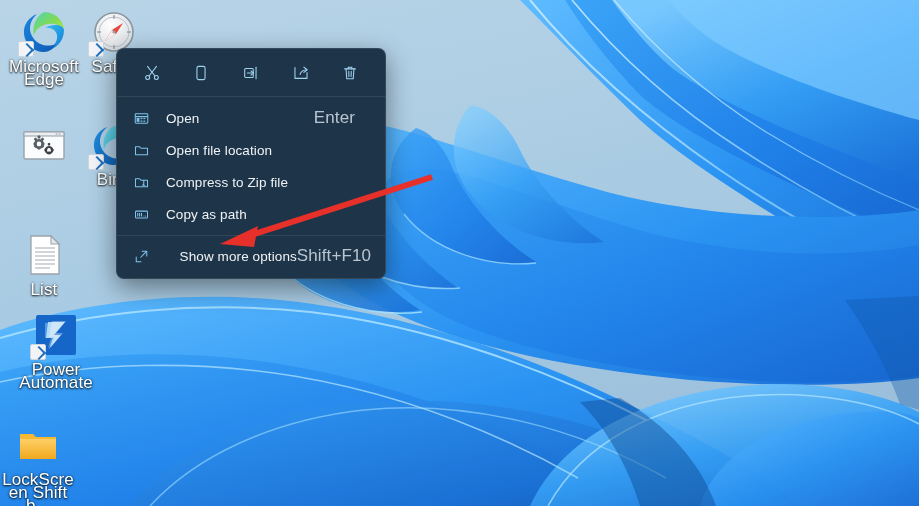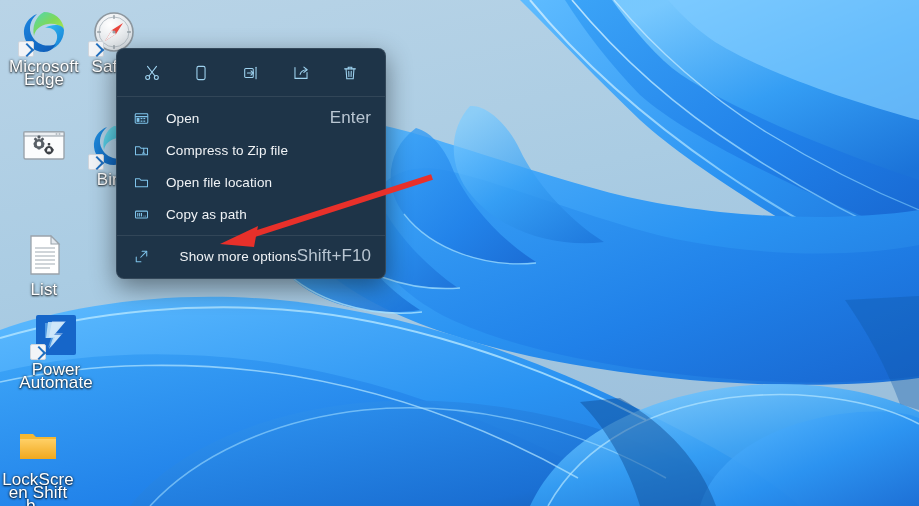--- a/index.html
+++ b/index.html
@@ -123,21 +123,21 @@
     flex: 1 1 auto;
     white-space: nowrap;
     letter-spacing: .1px;
   }
   .menu-item .mi-accel {
     font-size: 17px;
     color: #b9c6d2;
     white-space: nowrap;
     letter-spacing: .1px;
   }
-  #menu-list { padding: 5px 0 5px 0; }
+  #menu-list { padding: 5px 16px 5px 0; }
   #menu-more { padding: 4px 0 6px 0; text-align: right; }
 
   
   #annotation { position:absolute; left:0; top:0; width:919px; height:506px; pointer-events:none; }
 </style>
 </head>
 <body>
 
 <div id="screen">
 
@@ -440,34 +440,34 @@
           </svg>
         </span>
         <span class="mi-label">Open</span>
         <span class="mi-accel">Enter</span>
       </div>
 
       <div class="menu-item">
         <span class="mi-icon">
           <svg width="15" height="15" viewBox="0 0 16 16" fill="none" stroke="#7fc3ea" stroke-width="1.1" stroke-linejoin="round">
             <path d="M1.6,12.6 L1.6,4 L6,4 L7.4,5.6 L14.4,5.6 L14.4,12.6 Z"></path>
-            <path d="M10.4,5.6 L10.4,9.6 L9.2,11 L11.6,11" stroke-linecap="round"></path>
-          </svg>
-        </span>
-        <span class="mi-label">Compress to Zip file</span>
+          </svg>
+        </span>
+        <span class="mi-label">Open file location</span>
         <span class="mi-accel"></span>
       </div>
 
       <div class="menu-item">
         <span class="mi-icon">
           <svg width="15" height="15" viewBox="0 0 16 16" fill="none" stroke="#7fc3ea" stroke-width="1.1" stroke-linejoin="round">
             <path d="M1.6,12.6 L1.6,4 L6,4 L7.4,5.6 L14.4,5.6 L14.4,12.6 Z"></path>
-          </svg>
-        </span>
-        <span class="mi-label">Open file location</span>
+            <path d="M10.4,5.6 L10.4,9.6 L9.2,11 L11.6,11" stroke-linecap="round"></path>
+          </svg>
+        </span>
+        <span class="mi-label">Compress to Zip file</span>
         <span class="mi-accel"></span>
       </div>
 
       <div class="menu-item">
         <span class="mi-icon">
           <svg width="15" height="15" viewBox="0 0 16 16" fill="none" stroke="#7fc3ea" stroke-width="1.1">
             <rect x="1.6" y="4.4" width="12.8" height="7.4" rx="1"></rect>
             <line x1="4" y1="6.3" x2="4" y2="10"></line>
             <line x1="6" y1="6.3" x2="6" y2="10"></line>
             <line x1="8" y1="6.3" x2="8" y2="10"></line>

